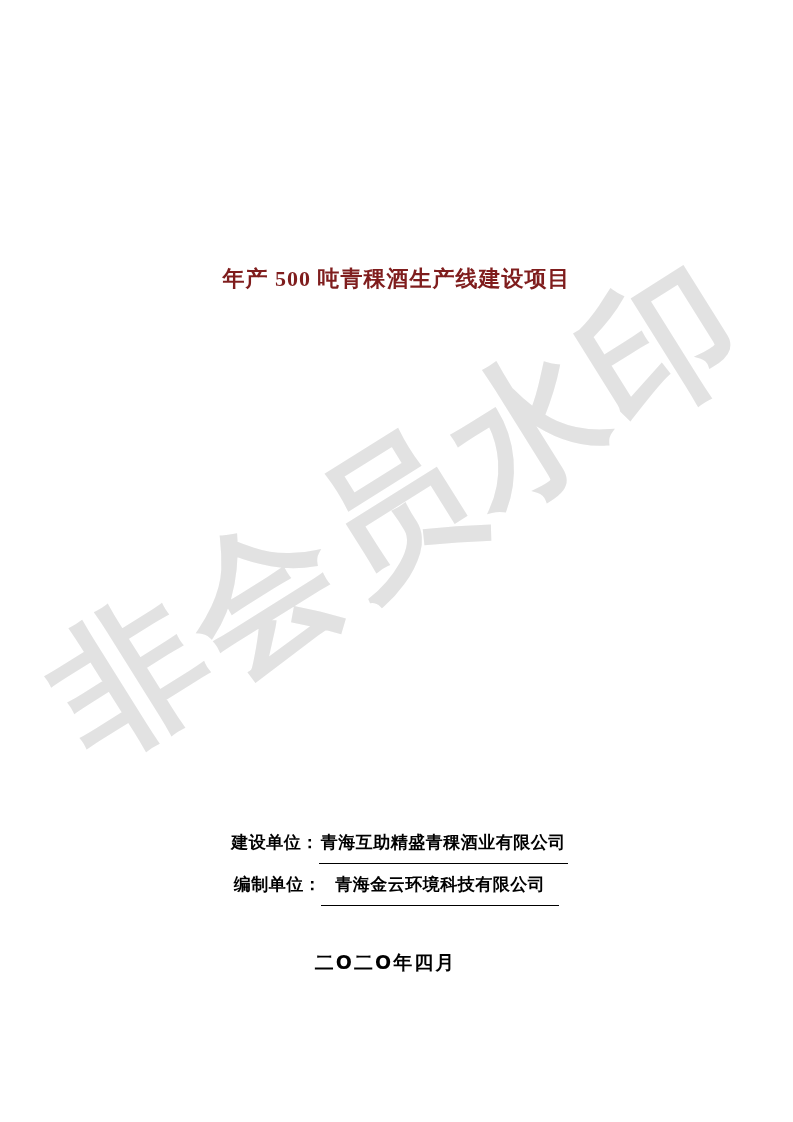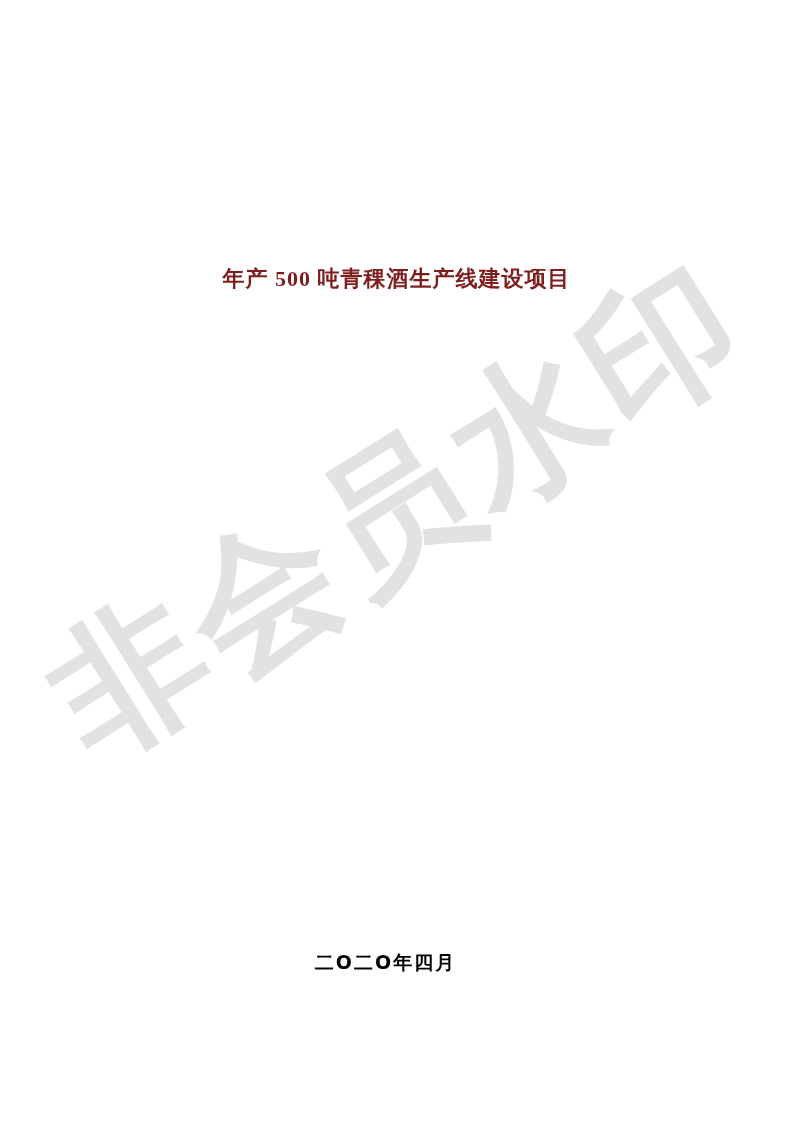--- a/index.html
+++ b/index.html
@@ -115,18 +115,28 @@
 <div class="page">
 
   <div class="watermark">
     <span>非会员水印</span>
   </div>
 
   <div class="title-block">
     <div class="title-line">年产 500 吨青稞酒生产线建设项目</div>
   </div>
 
+  <div class="info-block">
+    <div class="info-row row-1">
+      <span class="label">建设单位：</span>
+      <span class="value">青海互助精盛青稞酒业有限公司</span>
+    </div>
+    <div class="info-row row-2">
+      <span class="label">编制单位：</span>
+      <span class="value">青海金云环境科技有限公司</span>
+    </div>
+  </div>
 
   <div class="date-row">
     <span>二O二O年四月</span>
   </div>
 
 </div>
 
 </body></html>

